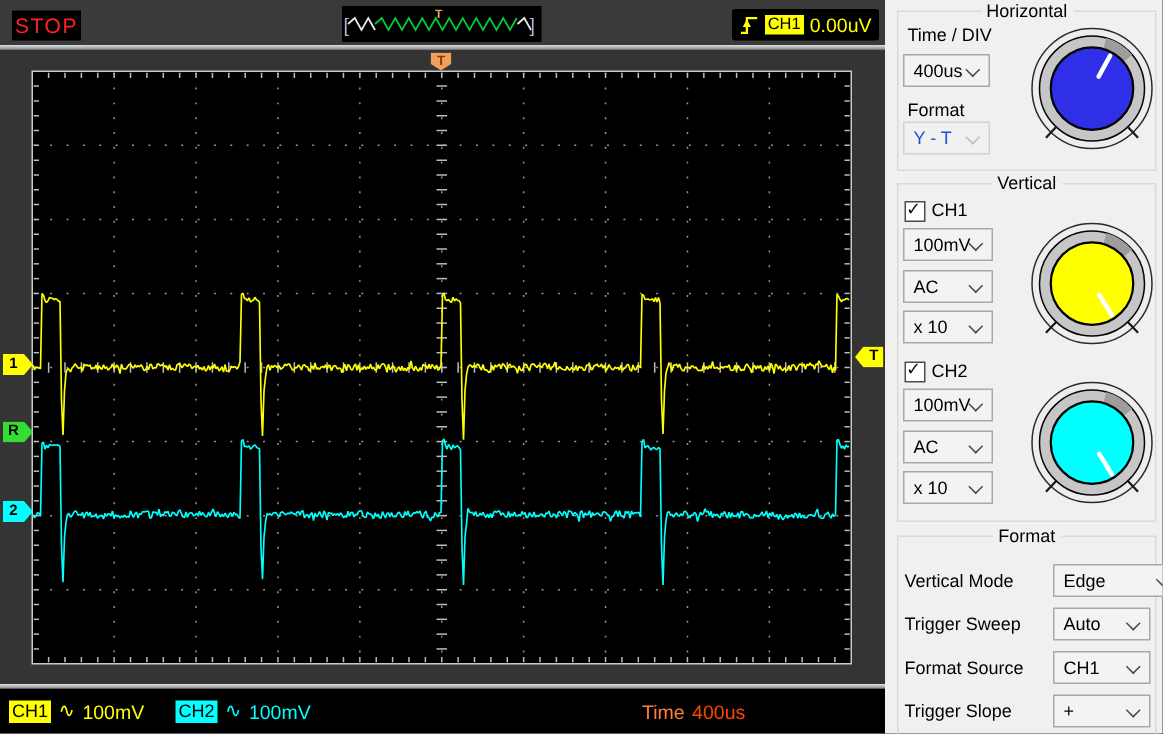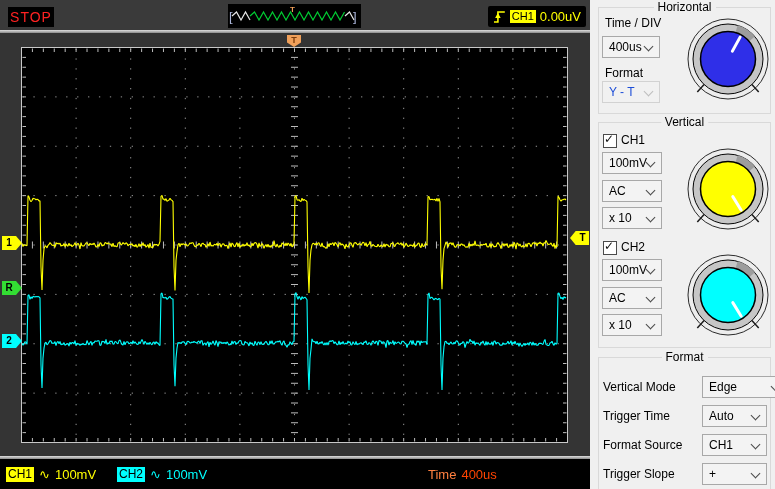--- a/index.html
+++ b/index.html
@@ -468,21 +468,21 @@
       </svg></div>
 
   <div class="groupbox" style="top:357px;height:140px">
     <span class="gb-title">Format</span>
   </div>
   <div class="plabel" style="left:13px;top:380px">Vertical Mode</div>
   <div class="combo" style="left:112px;top:376px;width:85px">
     <span class="combo-val">Edge</span>
     <span class="combo-chev"></span>
   </div>
-  <div class="plabel" style="left:13px;top:409px">Trigger Time</div>
+  <div class="plabel" style="left:13px;top:409px">Trigger Sweep</div>
   <div class="combo" style="left:112px;top:405px;width:65px">
     <span class="combo-val">Auto</span>
     <span class="combo-chev"></span>
   </div>
   <div class="plabel" style="left:13px;top:438px">Format Source</div>
   <div class="combo" style="left:112px;top:434px;width:65px">
     <span class="combo-val">CH1</span>
     <span class="combo-chev"></span>
   </div>
   <div class="plabel" style="left:13px;top:467px">Trigger Slope</div>

